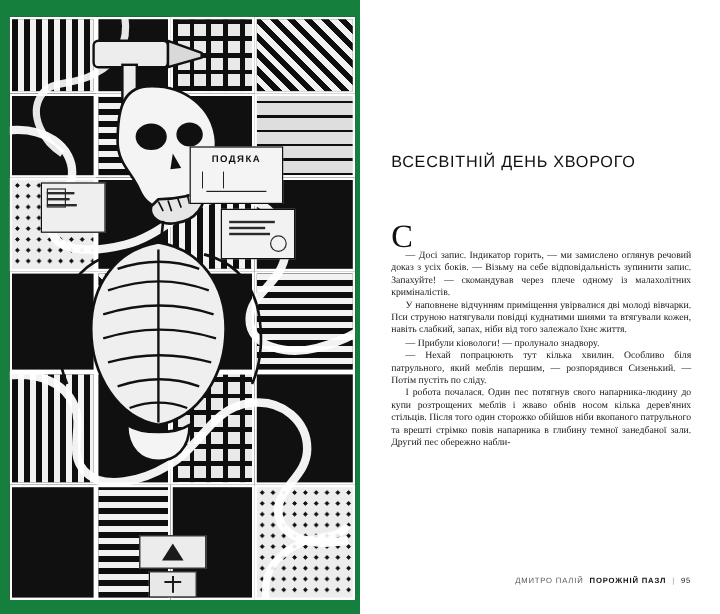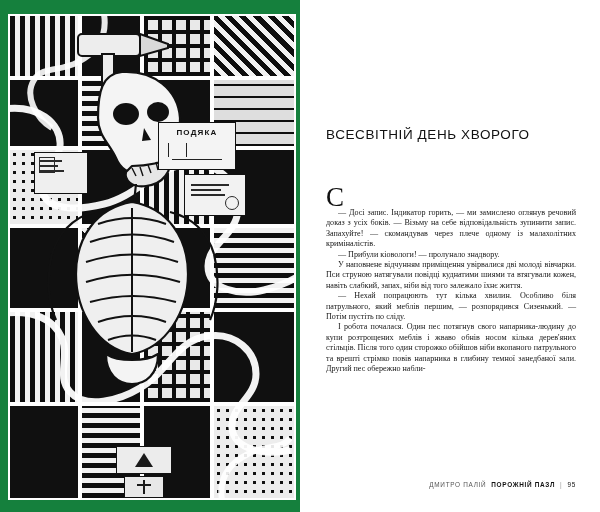--- a/index.html
+++ b/index.html
@@ -381,22 +381,22 @@
     </div>
   </div>
 
   <div class="right-page">
 
     <h1 class="chapter-title">ВСЕСВІТНІЙ ДЕНЬ ХВОРОГО</h1>
 
     <div class="body-col">
       <p class="dropcap-para noindent"><span class="dropcap">С</span></p>
       <p>— Досі запис. Індикатор горить, — ми замислено оглянув речовий доказ з усіх боків. — Візьму на себе відповідальність зупинити запис. Запахуйте! — скомандував через плече одному із малахолітних криміналістів.</p>
+      <p>У наповнене відчунням приміщення увірвалися дві молоді вівчарки. Пси струною натягували повідці куднатими шиями та втягували кожен, навіть слабкий, запах, ніби від того залежало їхнє життя.</p>
       <p>— Прибули кіовологи! — пролунало знадвору.</p>
-      <p>У наповнене відчунням приміщення увірвалися дві молоді вівчарки. Пси струною натягували повідці куднатими шиями та втягували кожен, навіть слабкий, запах, ніби від того залежало їхнє життя.</p>
       <p>— Нехай попрацюють тут кілька хвилин. Особливо біля патрульного, який меблів першим, — розпорядився Сизенький. — Потім пустіть по сліду.</p>
       <p>І робота почалася. Один пес потягнув свого напарника-людину до купи розтрощених меблів і жваво обнів носом кілька дерев'яних стільців. Після того один сторожко обійшов ніби вкопаного патрульного та врешті стрімко повів напарника в глибину темної занедбаної зали. Другий пес обережно набли-</p>
     </div>
 
     <div class="folio">
       <span class="author">ДМИТРО ПАЛІЙ</span>
       <span class="title">ПОРОЖНІЙ ПАЗЛ</span>
       <span class="sep">|</span>
       <span class="page-no">95</span>
     </div>

